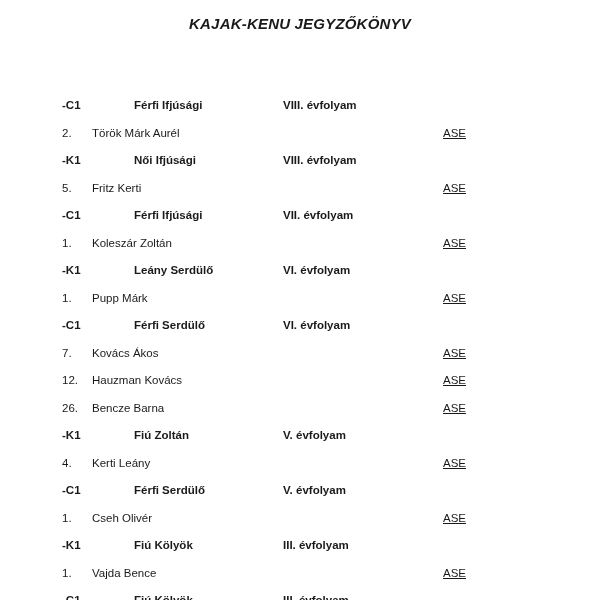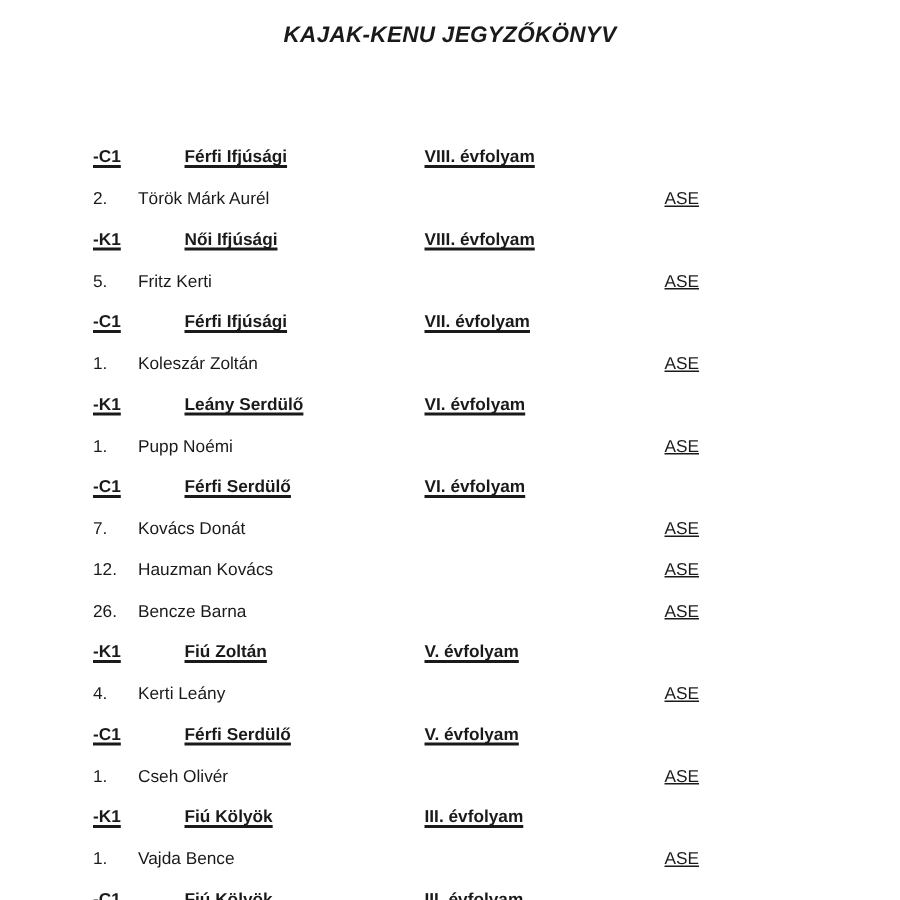--- a/index.html
+++ b/index.html
@@ -50,26 +50,25 @@
   }
   .col {
     position: absolute;
     top: 0;
     font-size: 11.5px;
     line-height: 14px;
     white-space: nowrap;
   }
   .category-row .col {
     font-weight: bold;
-    text-decoration: underline;
     text-decoration-thickness: 1.5px;
     text-underline-offset: 2px;
   }
   .col-code   { left: 62px; }
-  .col-category { left: 123px; }
+  .col-category { left: 134px; }
   .col-grade  { left: 283px; }
   .col-rank   { left: 62px; }
   .col-name   { left: 92px; }
   .col-club   { left: 443px; text-decoration: underline; }
 </style>
 </head>
 <body>
 
 <div class="page">
   <h1 class="doc-title">KAJAK-KENU JEGYZŐKÖNYV</h1>
@@ -104,31 +103,31 @@
     <span class="col col-name">Koleszár Zoltán</span>
     <span class="col col-club">ASE</span>
   </div>
       <div class="row category-row">
     <span class="col col-code">-K1</span>
     <span class="col col-category">Leány Serdülő</span>
     <span class="col col-grade">VI. évfolyam</span>
   </div>
       <div class="row entry-row">
     <span class="col col-rank">1.</span>
-    <span class="col col-name">Pupp Noémi</span>
+    <span class="col col-name">Pupp Márk</span>
     <span class="col col-club">ASE</span>
   </div>
       <div class="row category-row">
     <span class="col col-code">-C1</span>
     <span class="col col-category">Férfi Serdülő</span>
     <span class="col col-grade">VI. évfolyam</span>
   </div>
       <div class="row entry-row">
     <span class="col col-rank">7.</span>
-    <span class="col col-name">Kovács Donát</span>
+    <span class="col col-name">Kovács Ákos</span>
     <span class="col col-club">ASE</span>
   </div>
       <div class="row entry-row">
     <span class="col col-rank">12.</span>
     <span class="col col-name">Hauzman Kovács</span>
     <span class="col col-club">ASE</span>
   </div>
       <div class="row entry-row">
     <span class="col col-rank">26.</span>
     <span class="col col-name">Bencze Barna</span>

